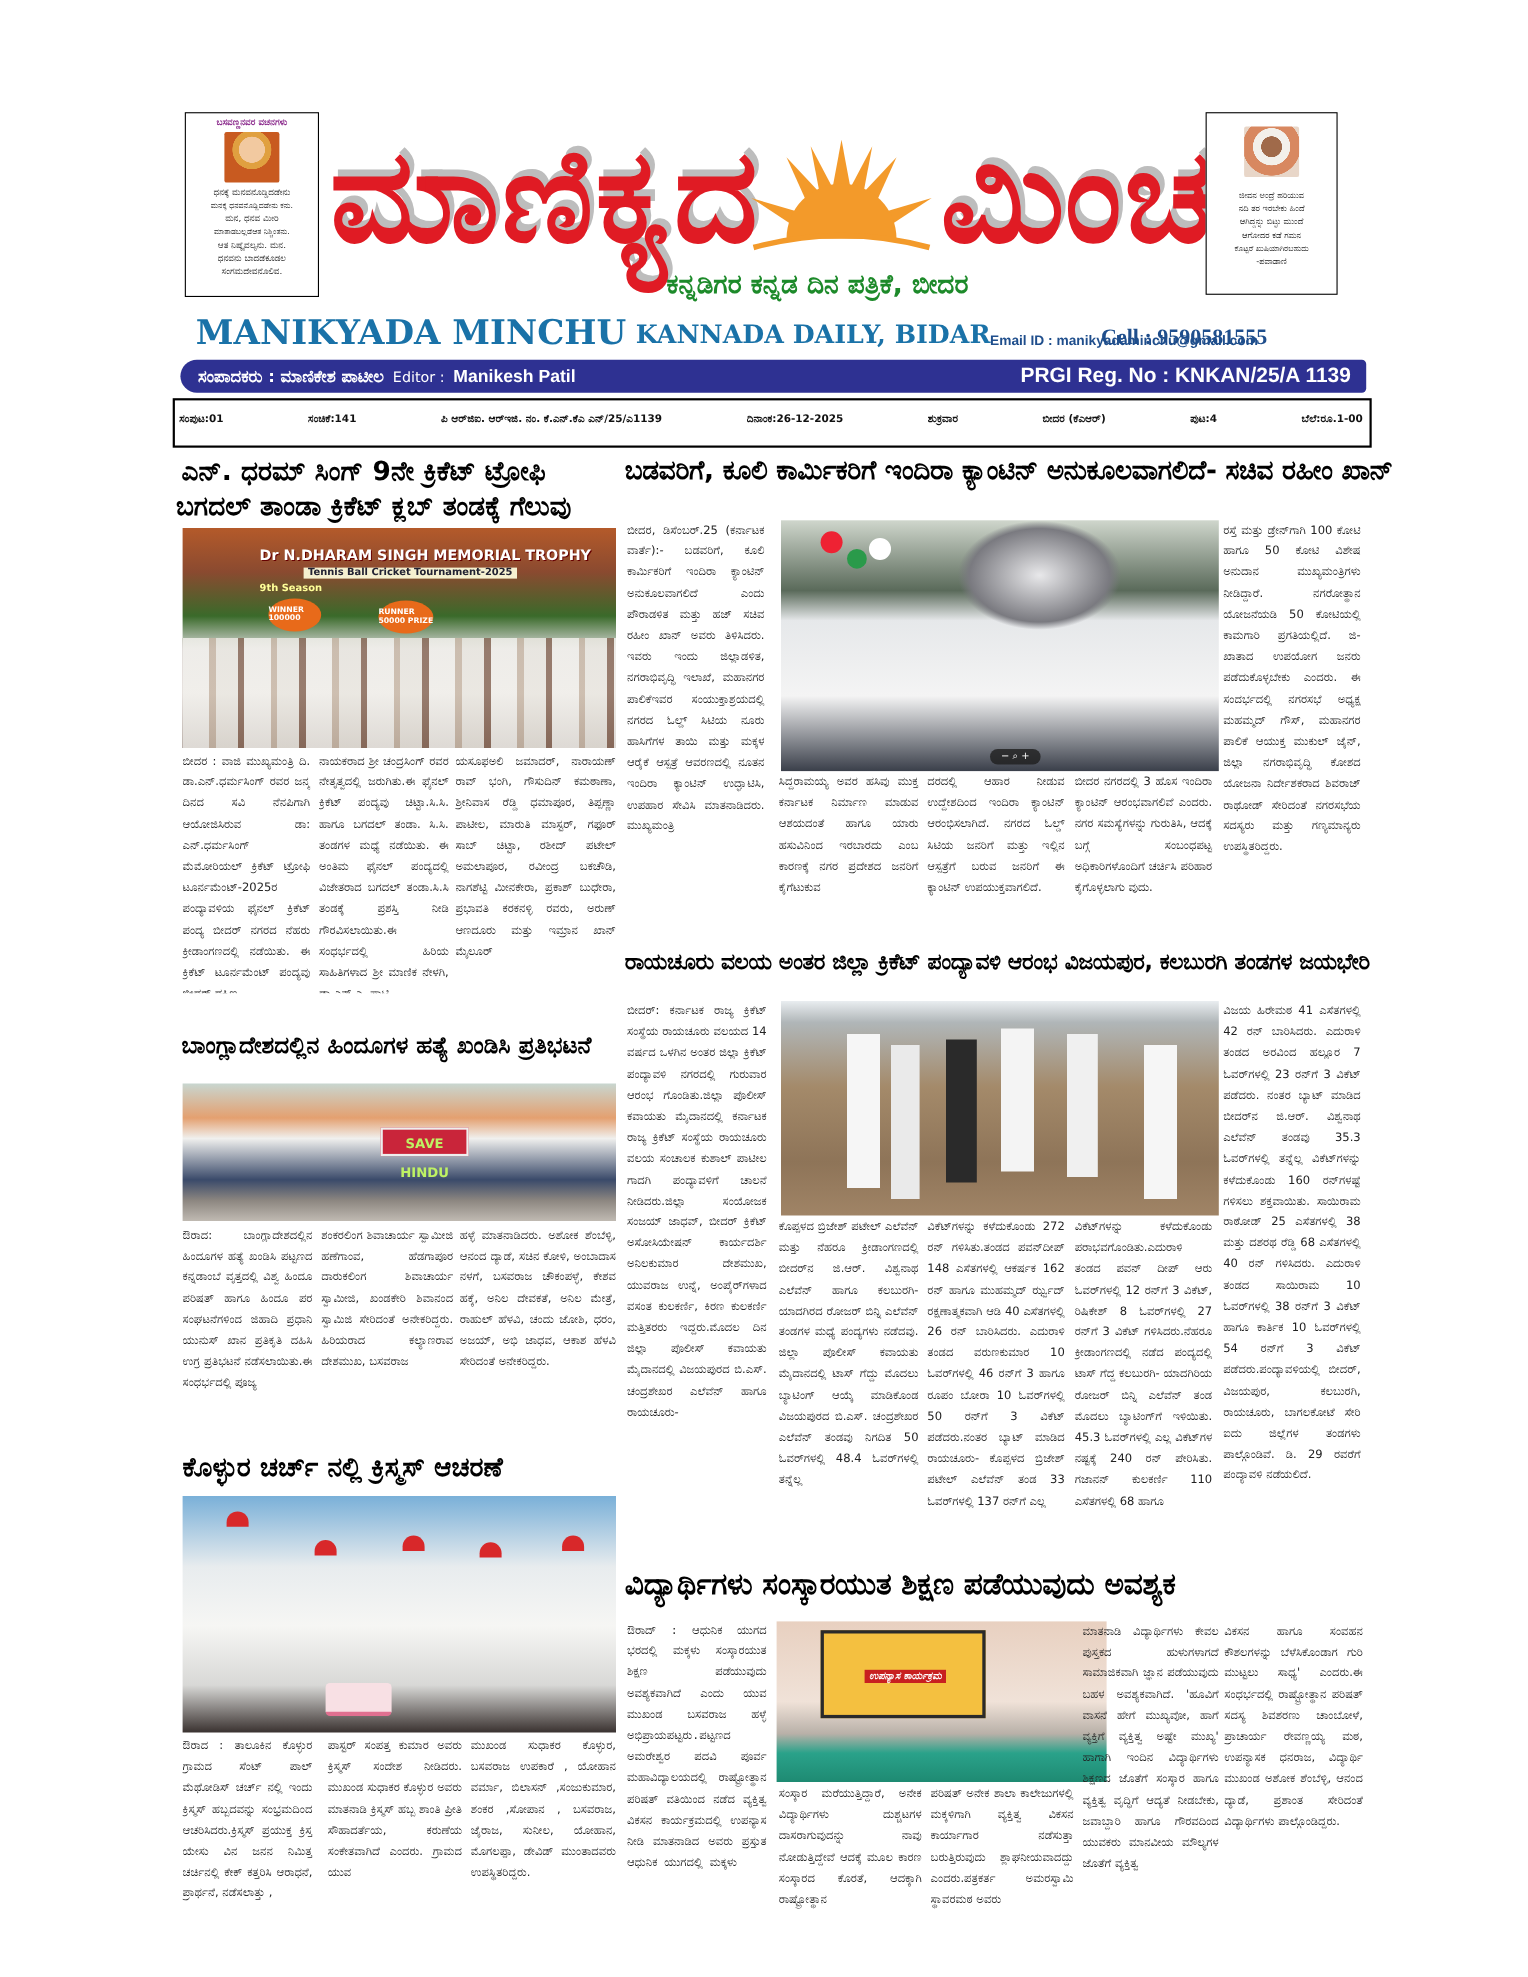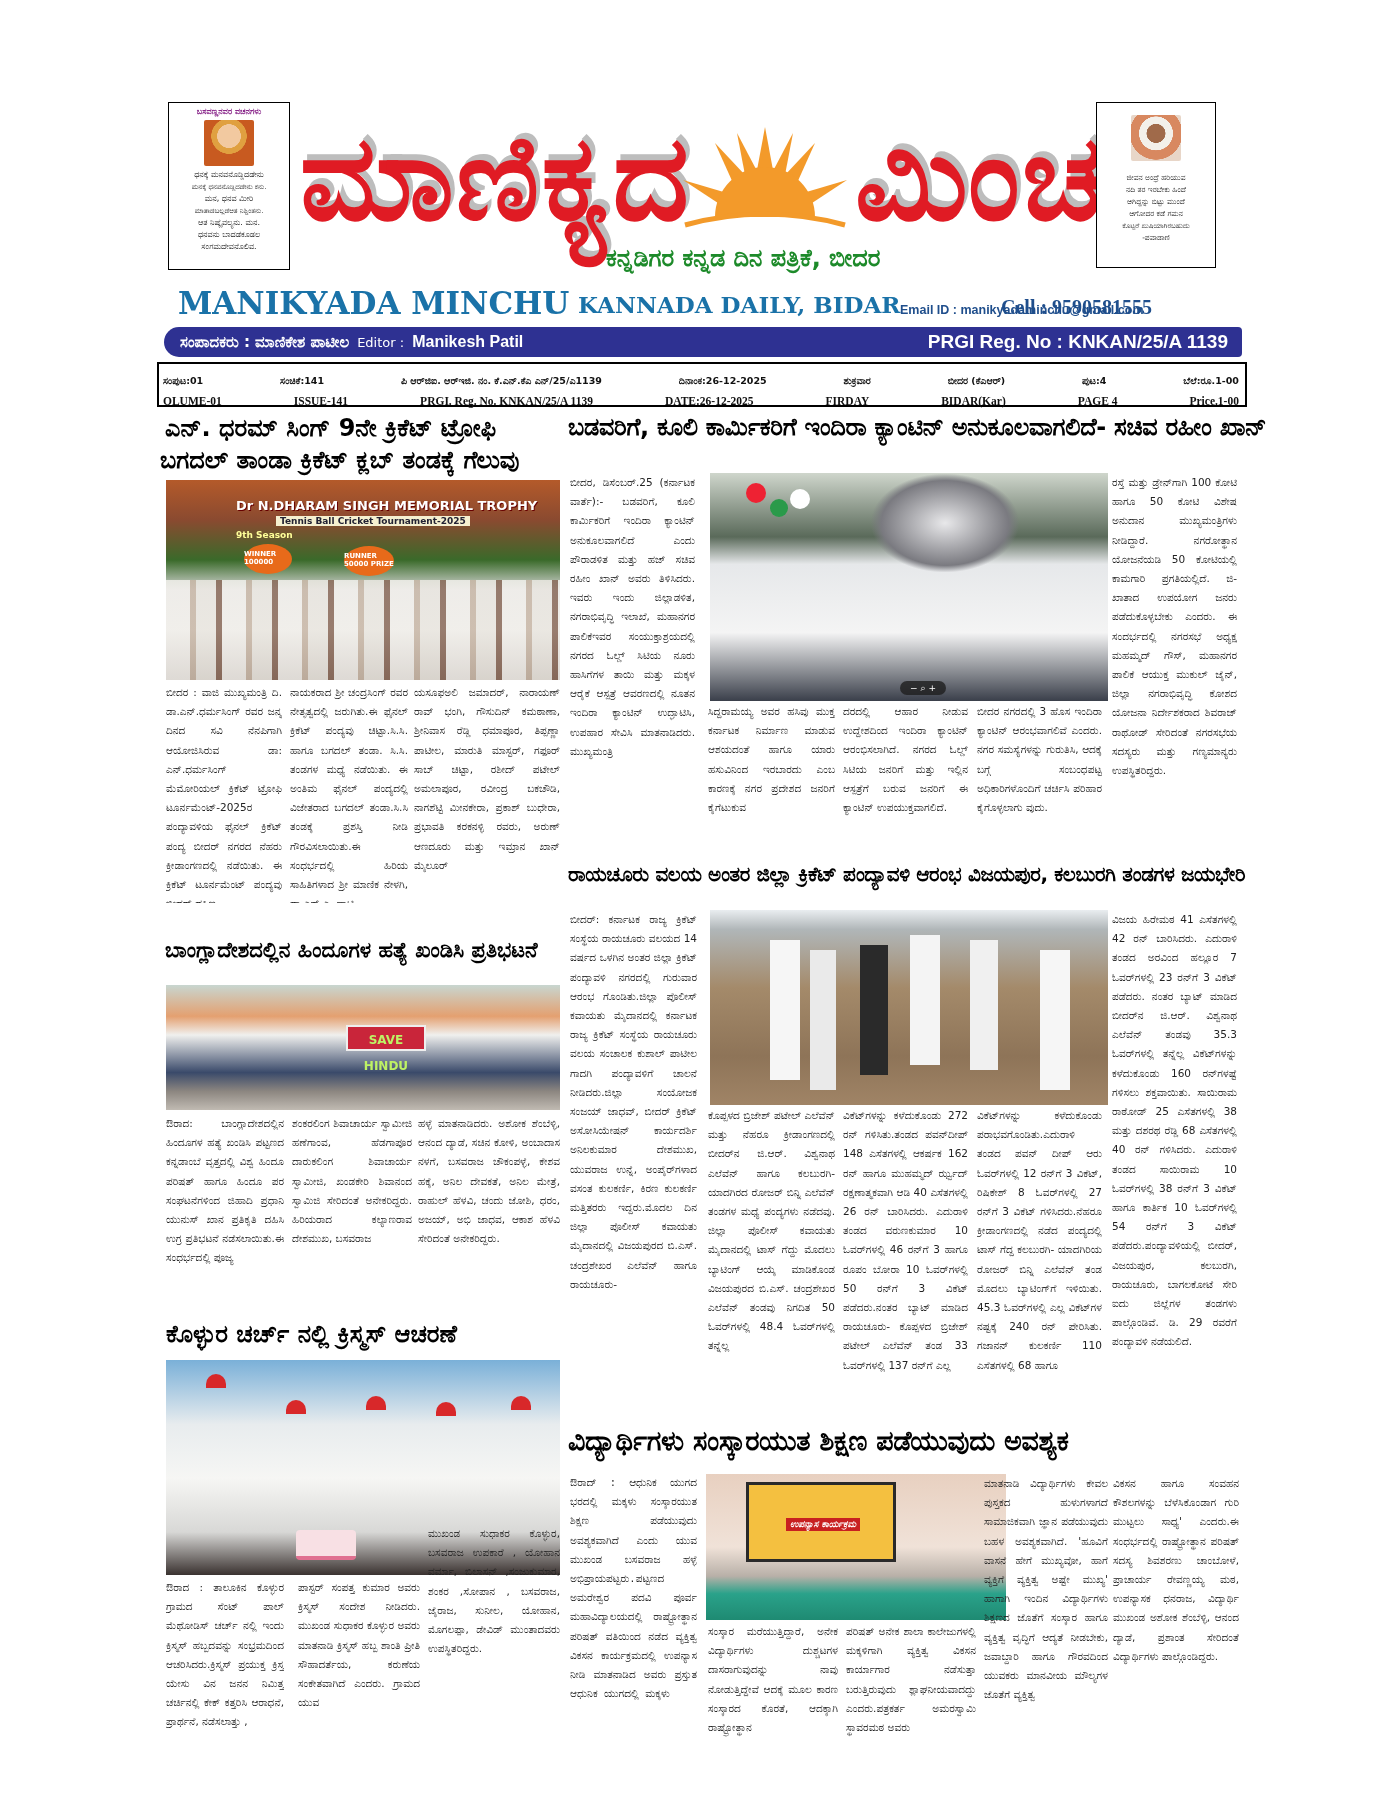--- a/index.html
+++ b/index.html
@@ -97,30 +97,20 @@
   <div class="info-row" style="font-family:'DejaVu Sans',sans-serif;font-size:9.5px;">
     <span>ಸಂಪುಟ:01</span>
     <span>ಸಂಚಿಕೆ:141</span>
     <span>ಪಿ ಆರ್‌ಜಿಐ. ಆರ್‌ಇಜಿ. ನಂ. ಕೆ.ಎನ್.ಕೆಎ ಎನ್/25/ಎ1139</span>
     <span>ದಿನಾಂಕ:26-12-2025</span>
     <span>ಶುಕ್ರವಾರ</span>
     <span>ಬೀದರ (ಕೆಎಆರ್)</span>
     <span>ಪುಟ:4</span>
     <span>ಬೆಲೆ:ರೂ.1-00</span>
   </div>
-  <div class="info-row">
-    <span>OLUME-01</span>
-    <span>ISSUE-141</span>
-    <span>PRGI. Reg. No. KNKAN/25/A 1139</span>
-    <span>DATE:26-12-2025</span>
-    <span>FIRDAY</span>
-    <span>BIDAR(Kar)</span>
-    <span>PAGE 4</span>
-    <span>Price.1-00</span>
-  </div>
 </div>
 
 <div class="headline" style="left:165px;top:414px;font-size:24px;">ಎನ್. ಧರಮ್ ಸಿಂಗ್ 9ನೇ ಕ್ರಿಕೆಟ್ ಟ್ರೋಫಿ</div>
 <div class="headline" style="left:160px;top:446px;font-size:24px;">ಬಗದಲ್ ತಾಂಡಾ ಕ್ರಿಕೆಟ್ ಕ್ಲಬ್ ತಂಡಕ್ಕೆ ಗೆಲುವು</div>
 
 <div class="photo" style="left:166px;top:480px;width:394px;height:200px;background:linear-gradient(180deg,#b45a2a 0%,#8a4a30 20%,#3a6a2a 40%,#d8d8d8 55%,#e8e6e2 75%,#6a5a50 100%);">
   <div style="position:absolute;left:70px;top:18px;color:#fff;font-weight:bold;font-size:13px;text-shadow:1px 1px 0 #600;">Dr N.DHARAM SINGH MEMORIAL TROPHY</div>
   <div style="position:absolute;left:110px;top:36px;color:#223;font-size:9px;font-weight:bold;background:#f5f0d0;padding:0 4px;">Tennis Ball Cricket Tournament-2025</div>
   <div style="position:absolute;left:70px;top:50px;color:#ff9;font-size:9px;font-weight:bold;">9th Season</div>
   <div style="position:absolute;left:30px;top:64px;width:48px;height:30px;border-radius:50%;background:#e86a1a;color:#fff;font-size:7px;font-weight:bold;padding-top:6px;margin-left:48px;">WINNER 100000</div>
@@ -183,21 +173,21 @@
   <div style="position:absolute;left:40px;top:14px;width:20px;height:14px;background:#d8282a;border-radius:10px 10px 0 0;"></div>
   <div style="position:absolute;left:120px;top:40px;width:20px;height:14px;background:#d8282a;border-radius:10px 10px 0 0;"></div>
   <div style="position:absolute;left:200px;top:36px;width:20px;height:14px;background:#d8282a;border-radius:10px 10px 0 0;"></div>
   <div style="position:absolute;left:270px;top:42px;width:20px;height:14px;background:#d8282a;border-radius:10px 10px 0 0;"></div>
   <div style="position:absolute;left:345px;top:36px;width:20px;height:14px;background:#d8282a;border-radius:10px 10px 0 0;"></div>
   <div style="position:absolute;left:130px;top:170px;width:60px;height:30px;background:#f8e0e4;border-radius:4px;border-bottom:4px solid #e07090;"></div>
 </div>
 
 <div class="col-text" style="left:166px;top:1578px;width:118px;height:200px;">ಔರಾದ : ತಾಲೂಕಿನ ಕೊಳ್ಳುರ ಗ್ರಾಮದ ಸೆಂಟ್ ಪಾಲ್ ಮೆಥೋಡಿಸ್ ಚರ್ಚ್ ನಲ್ಲಿ ಇಂದು ಕ್ರಿಸ್ಮಸ್ ಹಬ್ಬದವನ್ನು ಸಂಭ್ರಮದಿಂದ ಆಚರಿಸಿದರು.ಕ್ರಿಸ್ಮಸ್ ಪ್ರಯುಕ್ತ ಕ್ರಿಸ್ತ ಯೇಸು ವಿನ ಜನನ ನಿಮಿತ್ತ ಚರ್ಚಿನಲ್ಲಿ ಕೇಕ್ ಕತ್ತರಿಸಿ ಆರಾಧನೆ, ಪ್ರಾರ್ಥನೆ, ನಡೆಸಲಾತ್ತು ,</div>
 <div class="col-text" style="left:298px;top:1578px;width:122px;height:200px;">ಪಾಸ್ಟರ್ ಸಂಪತ್ತ ಕುಮಾರ ಅವರು ಕ್ರಿಸ್ಮಸ್ ಸಂದೇಶ ನೀಡಿದರು. ಮುಖಂಡ ಸುಧಾಕರ ಕೊಳ್ಳುರ ಅವರು ಮಾತನಾಡಿ ಕ್ರಿಸ್ಮಸ್ ಹಬ್ಬ ಶಾಂತಿ ಪ್ರೀತಿ ಸೌಹಾದರ್ತೆಯ, ಕರುಣೆಯ ಸಂಕೇತವಾಗಿದೆ ಎಂದರು. ಗ್ರಾಮದ ಯುವ</div>
-<div class="col-text" style="left:428px;top:1524px;width:132px;height:200px;">ಮುಖಂಡ ಸುಧಾಕರ ಕೊಳ್ಳುರ, ಬಸವರಾಜ ಉಪಕಾರೆ , ಯೋಹಾನ ವರ್ಮಾ, ಬಿಲಾಸನ್ ,ಸಂಜುಕುಮಾರ, ಶಂಕರ ,ಸೋಪಾನ , ಬಸವರಾಜ, ಜೈರಾಜ, ಸುನೀಲ, ಯೋಹಾನ, ಮೊಗಲಪ್ಪಾ, ಡೇವಿಡ್ ಮುಂತಾದವರು ಉಪಸ್ಥಿತರಿದ್ದರು.</div>
+<div class="col-text" style="left:428px;top:1578px;width:132px;height:200px;">ಮುಖಂಡ ಸುಧಾಕರ ಕೊಳ್ಳುರ, ಬಸವರಾಜ ಉಪಕಾರೆ , ಯೋಹಾನ ವರ್ಮಾ, ಬಿಲಾಸನ್ ,ಸಂಜುಕುಮಾರ, ಶಂಕರ ,ಸೋಪಾನ , ಬಸವರಾಜ, ಜೈರಾಜ, ಸುನೀಲ, ಯೋಹಾನ, ಮೊಗಲಪ್ಪಾ, ಡೇವಿಡ್ ಮುಂತಾದವರು ಉಪಸ್ಥಿತರಿದ್ದರು.</div>
 
 <div class="headline" style="left:568px;top:1425px;font-size:27px;letter-spacing:-0.3px;">ವಿದ್ಯಾರ್ಥಿಗಳು ಸಂಸ್ಕಾರಯುತ ಶಿಕ್ಷಣ ಪಡೆಯುವುದು ಅವಶ್ಯಕ</div>
 
 <div class="col-text" style="left:570px;top:1474px;width:127px;height:305px;font-family:Liberation Mono, monospace;">ಔರಾದ್ : ಆಧುನಿಕ ಯುಗದ ಭರದಲ್ಲಿ ಮಕ್ಕಳು ಸಂಸ್ಕಾರಯುತ ಶಿಕ್ಷಣ ಪಡೆಯುವುದು ಅವಶ್ಯಕವಾಗಿದೆ ಎಂದು ಯುವ ಮುಖಂಡ ಬಸವರಾಜ ಹಳ್ಳೆ ಅಭಿಪ್ರಾಯಪಟ್ಟರು.ಪಟ್ಟಣದ ಅಮರೇಶ್ವರ ಪದವಿ ಪೂರ್ವ ಮಹಾವಿದ್ಯಾಲಯದಲ್ಲಿ ರಾಷ್ಟ್ರೋತ್ಥಾನ ಪರಿಷತ್ ವತಿಯಿಂದ ನಡೆದ ವ್ಯಕ್ತಿತ್ವ ವಿಕಸನ ಕಾರ್ಯಕ್ರಮದಲ್ಲಿ ಉಪನ್ಯಾಸ ನೀಡಿ ಮಾತನಾಡಿದ ಅವರು ಪ್ರಸ್ತುತ ಆಧುನಿಕ ಯುಗದಲ್ಲಿ ಮಕ್ಕಳು</div>
 
 <div class="photo" style="left:706px;top:1474px;width:300px;height:146px;background:linear-gradient(180deg,#e8d0c0 0%,#f0e2d8 50%,#b8b0a8 70%,#2aa28a 82%,#1e8a72 100%);">
   <div style="position:absolute;left:40px;top:8px;width:150px;height:80px;background:#f4c040;border:3px solid #2a2a2a;"></div>
   <div style="position:absolute;left:80px;top:44px;background:#c82020;color:#fff;font-size:9px;font-weight:bold;padding:1px 4px;font-style:italic;">ಉಪನ್ಯಾಸ ಕಾರ್ಯಕ್ರಮ</div>
 </div>
 

